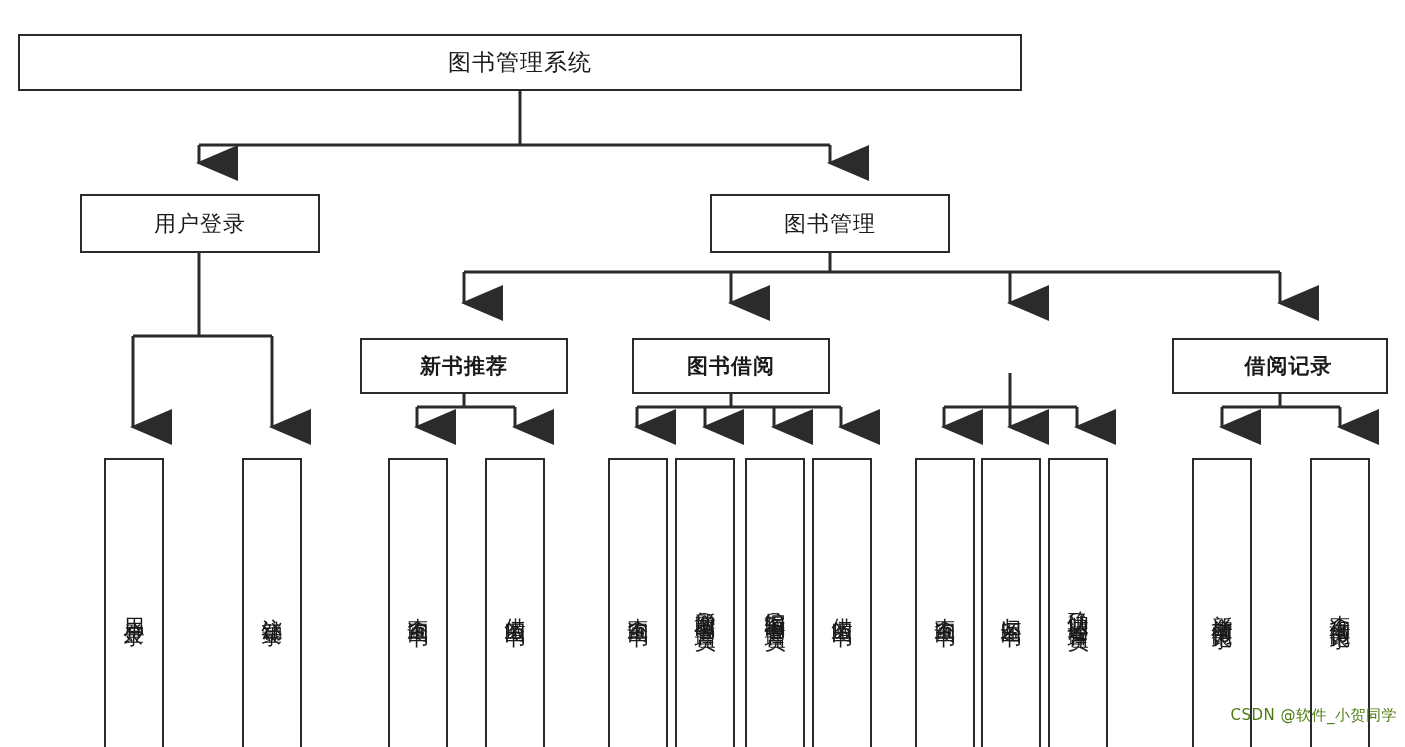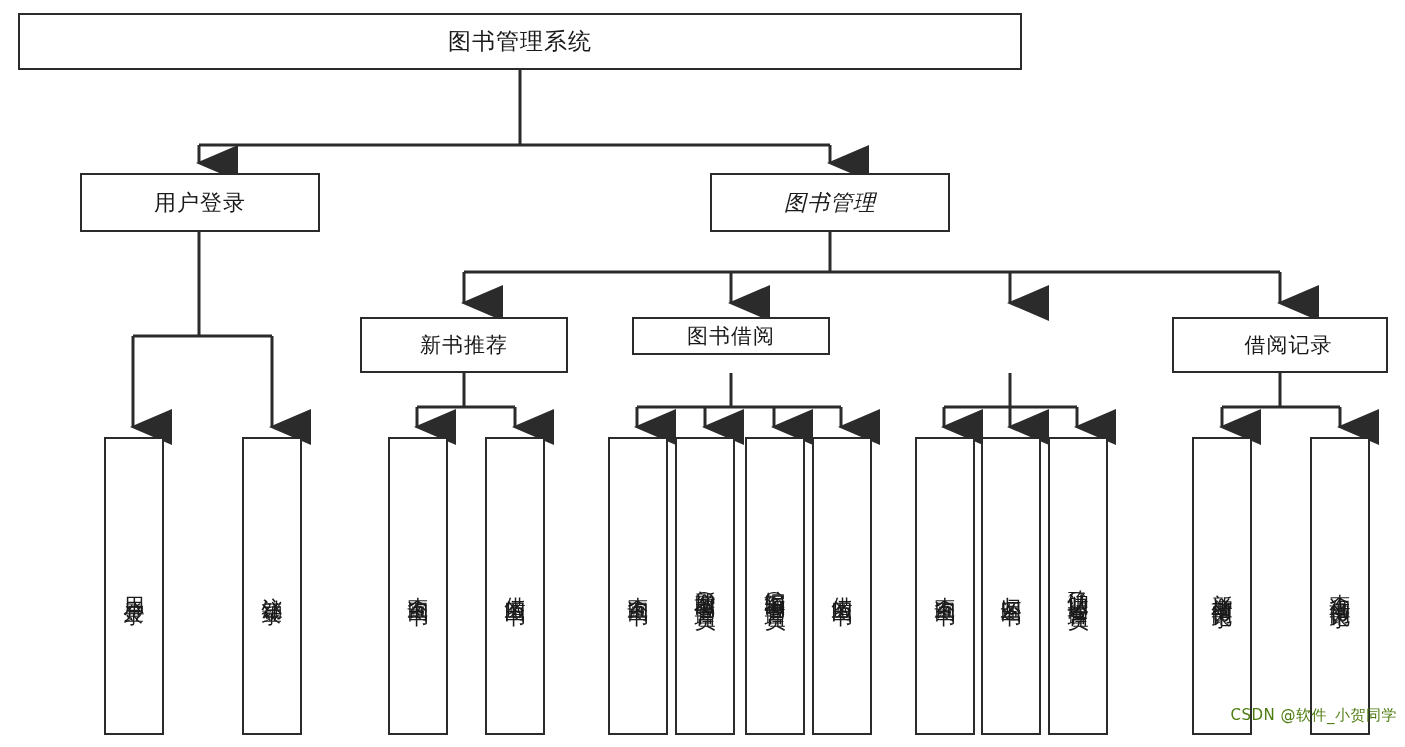--- a/index.html
+++ b/index.html
@@ -28,37 +28,39 @@
   .node {
     position: absolute;
     box-sizing: border-box;
     background: #ffffff;
     border: 2px solid #2b2b2b;
     display: flex;
     align-items: center;
     justify-content: center;
     color: #1a1a1a;
     z-index: 3;
+    margin-top: 21px;
   }
   .node .lbl {
     display: block;
     text-align: center;
     line-height: 1.0;
   }
   
   .node.horiz .lbl {
     font-size: 22px;
     letter-spacing: 1px;
     white-space: nowrap;
   }
   
   .node.mid .lbl {
     font-size: 21px;
     letter-spacing: 1px;
     white-space: nowrap;
+    font-weight: bold;
   }
   
   .node.vert {
     align-items: center;
     justify-content: center;
     padding: 6px 0;
   }
   .node.vert .lbl {
     writing-mode: vertical-rl;
     text-orientation: upright;
@@ -138,28 +140,28 @@
     </g>
   </svg>
 
   <div class="node horiz root" style="left:18px; top:13px; width:1004px; height:57px;">
     <span class="lbl">图书管理系统</span>
   </div>
 
   <div class="node horiz" style="left:80px; top:173px; width:240px; height:59px;">
     <span class="lbl">用户登录</span>
   </div>
-  <div class="node horiz" style="left:710px; top:173px; width:240px; height:59px;font-style:italic;">
+  <div class="node horiz" style="left:710px; top:173px; width:240px; height:59px;">
     <span class="lbl">图书管理</span>
   </div>
 
   <div class="node mid" style="left:360px; top:317px; width:208px; height:56px;">
     <span class="lbl">新书推荐</span>
   </div>
-  <div class="node mid" style="left:632px; top:317px; width:198px; height:38px;">
+  <div class="node mid" style="left:632px; top:317px; width:198px; height:56px;">
     <span class="lbl">图书借阅</span>
   </div>
   <div class="node mid" style="left:1172px; top:317px; width:216px; height:56px;padding-left:17px;">
     <span class="lbl">借阅记录</span>
   </div>
 
   <div class="node vert" style="left:104px; top:437px; width:60px; height:298px;">
     <span class="lbl">用户登录</span>
   </div>
   <div class="node vert" style="left:242px; top:437px; width:60px; height:298px;">

